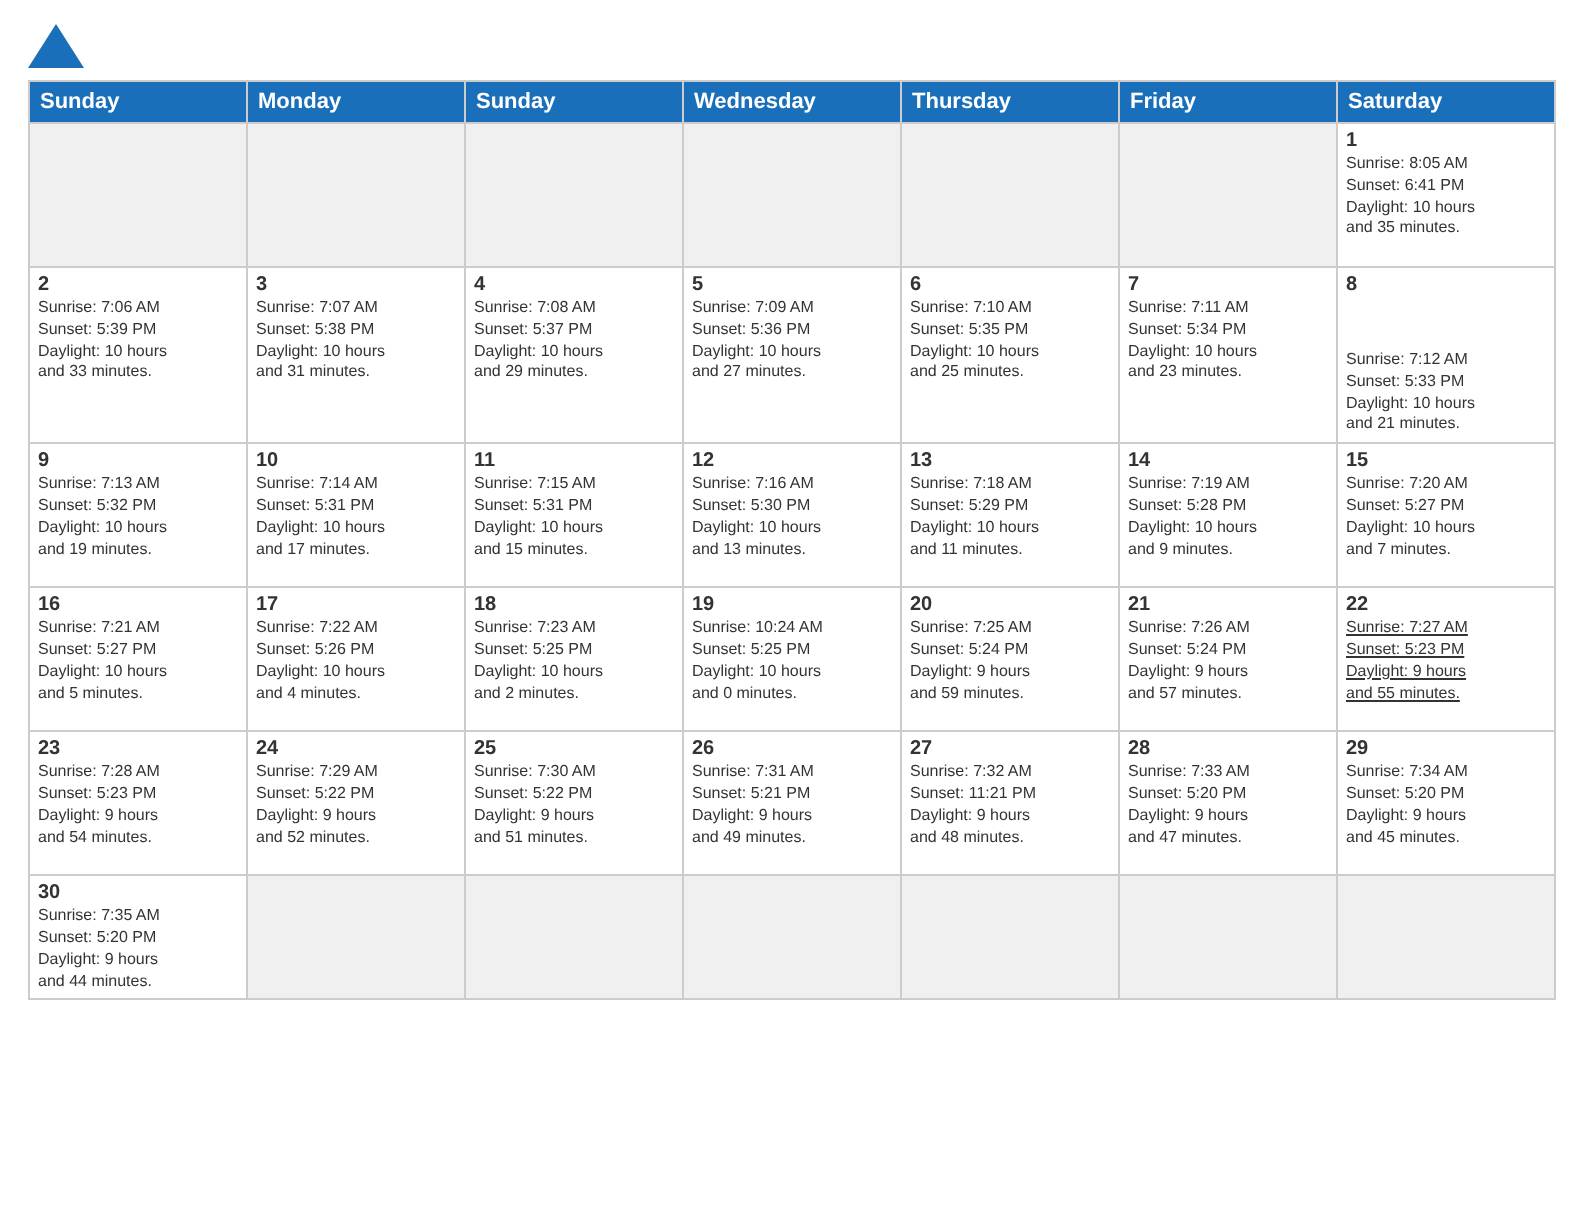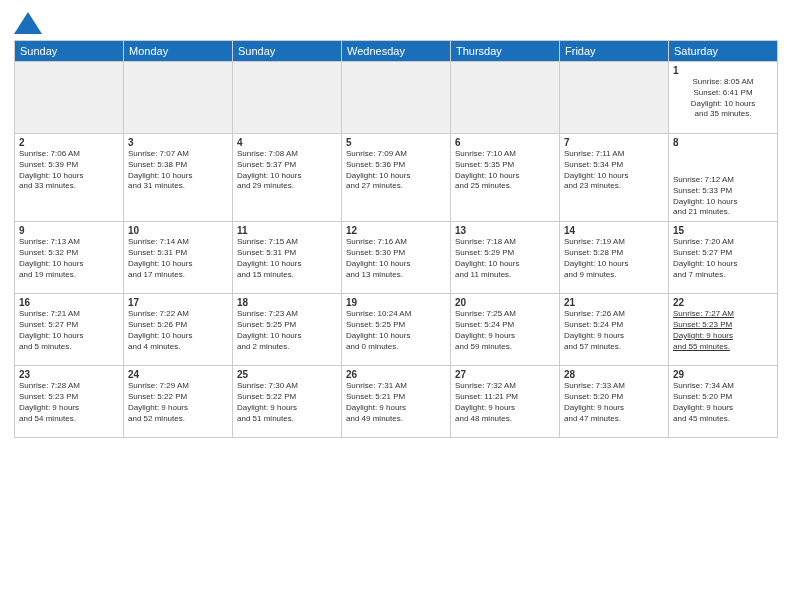--- a/index.html
+++ b/index.html
@@ -58,21 +58,21 @@
     }
     table {
       width: 100%;
       border-collapse: collapse;
       table-layout: fixed;
     }
     thead tr th {
       background: #1a6fba;
       color: #fff;
       font-size: 11px;
-      font-weight: normal;
+      font-weight: bold;
       text-align: left;
       padding: 4px 5px;
       border: 1px solid #ccc;
     }
     tbody tr td {
       border: 1px solid #ccc;
       vertical-align: top;
       padding: 3px 4px;
       font-size: 8.5px;
       color: #333;
@@ -130,21 +130,21 @@
     <tbody>
     <tr>
           <td class="empty"></td>
           <td class="empty"></td>
           <td class="empty"></td>
           <td class="empty"></td>
           <td class="empty"></td>
           <td class="empty"></td>
           <td>
             <span class="day-num">1</span>
-            <div class="day-info" style="white-space: pre-line; text-align: center;">Sunrise: 8:05 AM
+            <div class="day-info" style="white-space: pre-line;">Sunrise: 8:05 AM
 Sunset: 6:41 PM
 Daylight: 10 hours
 and 35 minutes.</div>
           </td>
         </tr>
         <tr>
           <td>
             <span class="day-num">2</span>
             <div class="day-info" style="white-space: pre-line;">Sunrise: 7:06 AM
 Sunset: 5:39 PM
@@ -339,16 +339,31 @@
 Daylight: 9 hours
 and 47 minutes.</div>
           </td>
           <td>
             <span class="day-num">29</span>
             <div class="day-info" style="white-space: pre-line;">Sunrise: 7:34 AM
 Sunset: 5:20 PM
 Daylight: 9 hours
 and 45 minutes.</div>
           </td>
+        </tr>
+        <tr>
+          <td class="last-row">
+            <span class="day-num">30</span>
+            <div class="day-info" style="white-space: pre-line;">Sunrise: 7:35 AM
+Sunset: 5:20 PM
+Daylight: 9 hours
+and 44 minutes.</div>
+          </td>
+          <td class="empty last-row"></td>
+          <td class="empty last-row"></td>
+          <td class="empty last-row"></td>
+          <td class="empty last-row"></td>
+          <td class="empty last-row"></td>
+          <td class="empty last-row"></td>
         </tr>
       </tbody>
   </table>
 </div>
 
 </body></html>

